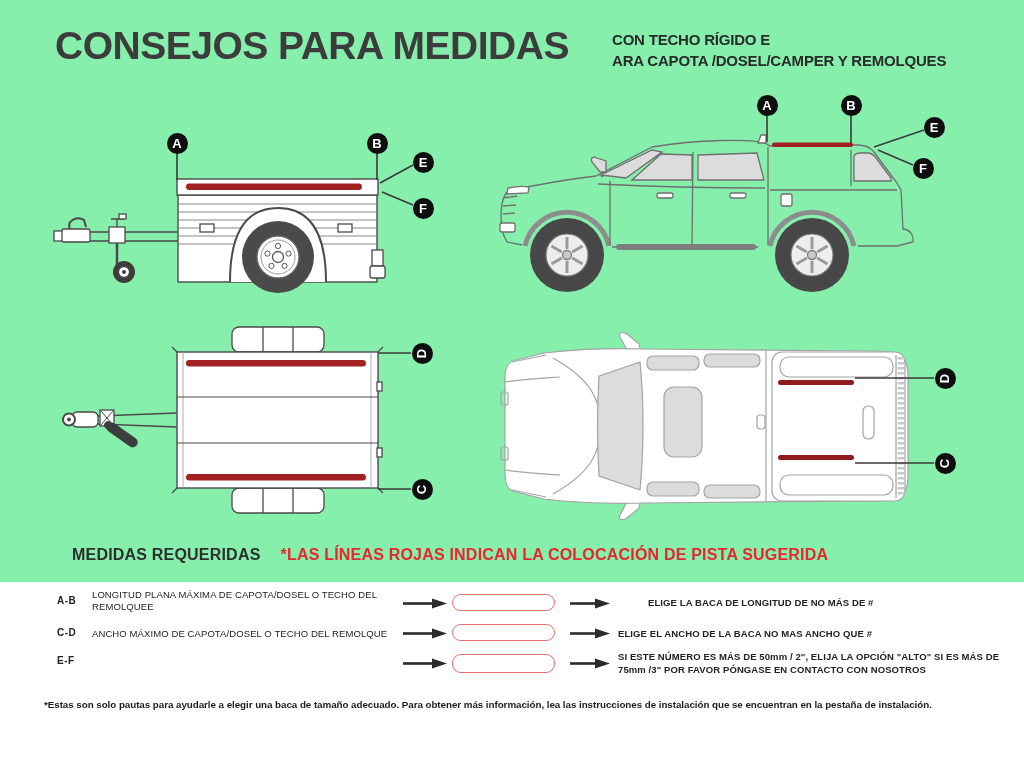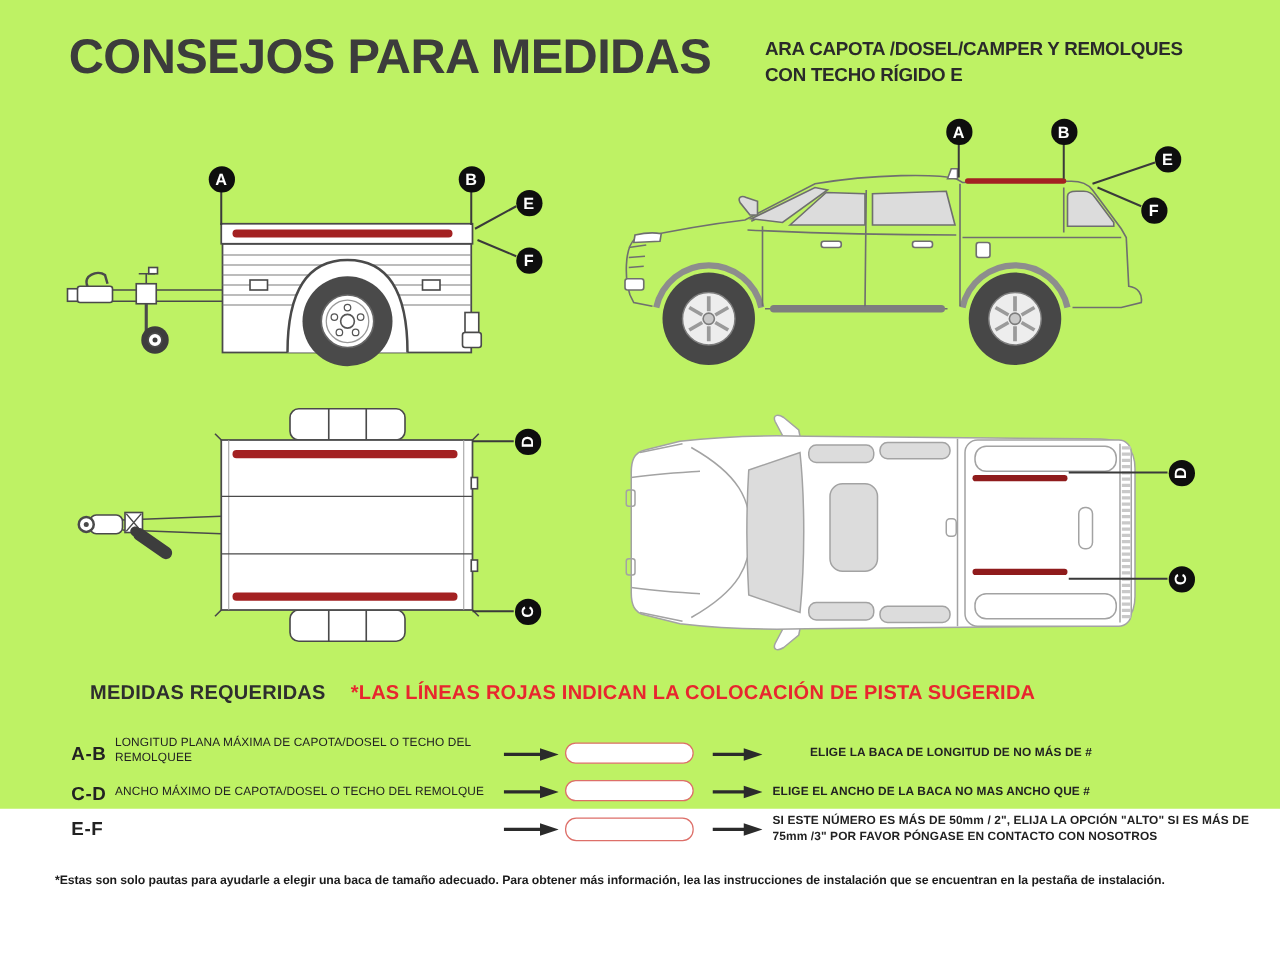--- a/index.html
+++ b/index.html
@@ -1,55 +1,55 @@
 <!DOCTYPE html>
 <html><head>
 <meta charset="utf-8">
 <style>
   * { margin:0; padding:0; box-sizing:border-box; }
   html,body { width:1024px; height:768px; background:#ffffff; overflow:hidden;
               font-family:"Liberation Sans", sans-serif; color:#2e2e2e; }
   .abs { position:absolute; }
-  .page { position:relative; width:1024px; height:647px; background:#bef264; }
+  .page { position:relative; width:1024px; height:582px; background:#86efac; }
 
   .title { left:55px; top:24px; font-size:39px; font-weight:bold; color:#3c3c3c;
            letter-spacing:-0.5px; white-space:nowrap; }
   .subtitle { left:612px; top:29px; font-size:15px; font-weight:bold; color:#2a2a2a;
               line-height:21px; letter-spacing:-0.2px; }
 
   .badge { position:absolute; width:21px; height:21px; border-radius:50%;
            background:#0e0e0e; color:#fff; display:flex; align-items:center;
            justify-content:center; font-size:13px; font-weight:bold; }
   .badge.rot span { display:inline-block; transform:rotate(-90deg); }
 
   .sec-head { left:72px; top:546px; font-size:16px; font-weight:bold;
               letter-spacing:0.2px; white-space:nowrap; }
   .sec-head .note { color:#e8262e; margin-left:20px; }
 
-  .mlabel { font-size:15px; font-weight:bold; letter-spacing:0.5px; color:#222; }
+  .mlabel { font-size:10px; font-weight:bold; letter-spacing:0.5px; color:#222; }
   .mdesc  { font-size:9.5px; font-weight:normal; line-height:12px; width:300px;
             letter-spacing:0.1px; color:#222; }
   .minstr { font-size:9.5px; font-weight:bold; line-height:12.5px; width:398px;
             letter-spacing:0.1px; color:#222; }
   .pill { position:absolute; left:452px; width:103px; height:17px;
           border:1.6px solid #dd6f69; border-radius:9px; background:#fff; }
   .arrow-svg { position:absolute; }
 
   .footer { left:44px; top:699px; width:965px; font-size:9.8px; font-weight:bold;
             letter-spacing:-0.05px; color:#1c1c1c; }
 </style>
 </head>
 <body>
 
 <div class="page">
 
   <h1 class="abs title">CONSEJOS PARA MEDIDAS</h1>
   <div class="abs subtitle">
+    <div>CON TECHO RÍGIDO E</div>
     <div>ARA CAPOTA /DOSEL/CAMPER Y REMOLQUES</div>
-    <div>CON TECHO RÍGIDO E</div>
   </div>
 
   <svg class="abs" style="left:0;top:0" width="1024" height="768" viewBox="0 0 1024 768">
 
     <g stroke="#4a4a4a" fill="none" stroke-width="1.3">
 
       <path d="M88,232 H180 M88,241 H180"></path>
       <rect x="54" y="231" width="9" height="10" fill="#fff"></rect>
       <rect x="62" y="229" width="28" height="13" rx="2" fill="#fff"></rect>
       <path d="M70,229 C66,220 78,216 84,220 L86,227" stroke-width="2"></path>

